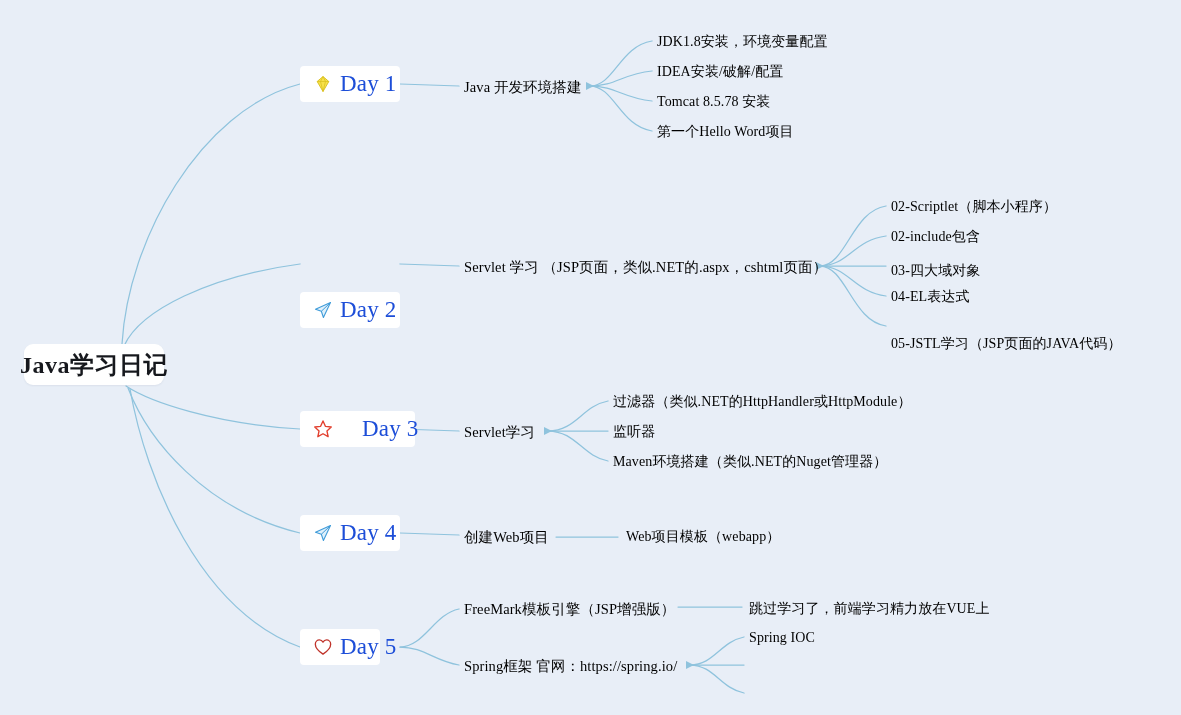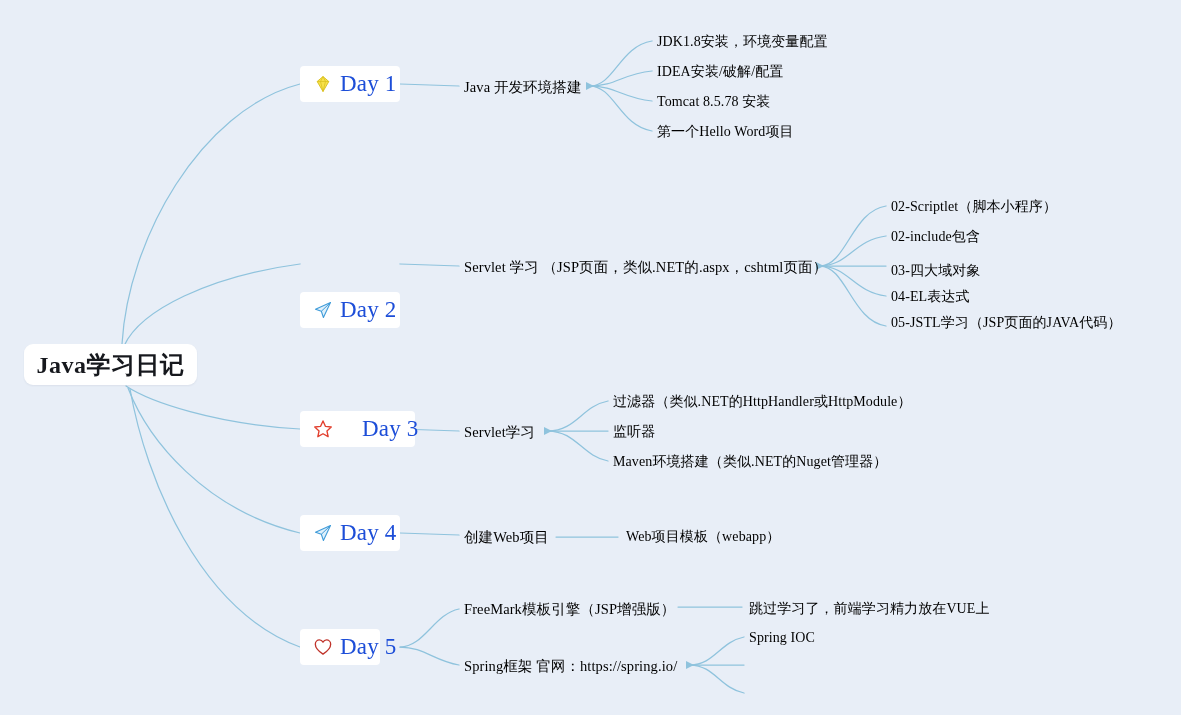--- a/index.html
+++ b/index.html
@@ -24,21 +24,21 @@
     position: absolute;
     left: 0; top: 0;
     width: 1181px; height: 715px;
     pointer-events: none;
   }
 
   
   .root-node {
     position: absolute;
     left: 24px; top: 344px;
-    width: 173px; height: 41px;
+    width: 140px; height: 41px;
     background: #ffffff;
     border-radius: 9px;
     display: flex;
     align-items: center;
     justify-content: center;
     box-shadow: 0 1px 2px rgba(40,60,90,.07);
   }
   .root-node .root-label {
     font-size: 24px;
     font-weight: bold;
@@ -188,21 +188,21 @@
   </div>
   <div class="tnode lvl3" style="left:891px; top:230px;">
     <span>02-include包含</span>
   </div>
   <div class="tnode lvl3" style="left:891px; top:264px;">
     <span>03-四大域对象</span>
   </div>
   <div class="tnode lvl3" style="left:891px; top:290px;">
     <span>04-EL表达式</span>
   </div>
-  <div class="tnode lvl3" style="left:891px; top:316px;text-align:right;">
+  <div class="tnode lvl3" style="left:891px; top:337px;text-align:right;">
     <span>05-JSTL学习（JSP页面的JAVA代码）</span>
   </div>
 
   <div class="day-node" style="left:300px; top:411px; width:115px;gap:28px;">
     <span class="day-icon">
       <svg width="22" height="22" viewBox="0 0 24 24">
         <path d="M12 3.2 L14.6 9.1 L21 9.8 L16.3 14.1 L17.6 20.4 L12 17.2 L6.4 20.4 L7.7 14.1 L3 9.8 L9.4 9.1 Z" fill="none" stroke="#e2402f" stroke-width="1.5" stroke-linejoin="round"></path>
       </svg>
     </span>
     <span class="day-label">Day 3</span>

